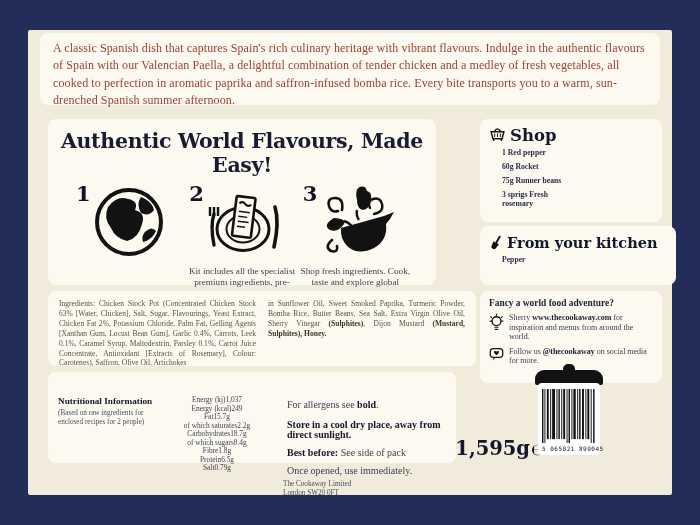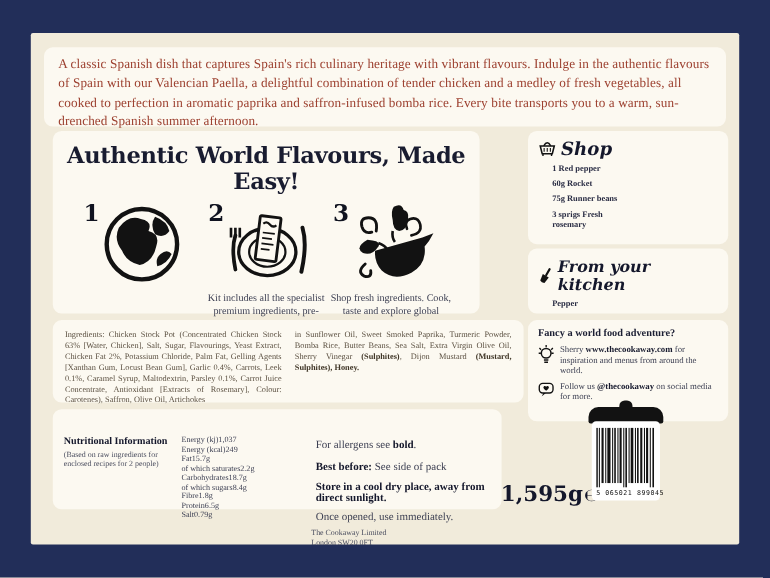--- a/index.html
+++ b/index.html
@@ -3,38 +3,38 @@
 <meta charset="utf-8">
 <style>
   html,body{margin:0;padding:0;}
   body{width:700px;height:525px;overflow:hidden;background:#222e59;position:relative;
        font-family:"Liberation Serif",serif;-webkit-font-smoothing:antialiased;}
   .page{position:absolute;inset:0;}
   .sheet{position:absolute;left:28px;top:30px;width:644px;height:465px;background:#f1ebdb;border-radius:2px;}
   .panel{position:absolute;background:#fcf9f1;border-radius:8px;box-sizing:border-box;}
 
   
-  #intro{left:40px;top:43px;width:620px;height:72px;padding:7px 13px;}
+  #intro{left:40px;top:33px;width:620px;height:72px;padding:7px 13px;}
   #intro p{margin:0;color:#9d4130;font-size:12px;line-height:17.3px;letter-spacing:.1px;}
 
   
   #hero{left:48px;top:119px;width:388px;height:166px;padding:8px 10px;}
   #hero h1{margin:2px 0 0;text-align:center;font-family:"DejaVu Serif",serif;font-weight:700;
            font-size:20.5px;color:#191c30;letter-spacing:-.3px;}
   .steps{display:flex;justify-content:space-between;padding:0 14px;margin-top:2px;}
   .step{width:126px;text-align:center;position:relative;}
   .step-num{position:absolute;left:4px;top:2px;font-family:"DejaVu Serif",serif;font-weight:700;
             font-size:21px;color:#101320;}
   .step-icon{height:78px;display:flex;align-items:center;justify-content:center;margin-top:4px;}
   .step-cap{margin:5px 0 0;font-size:9.2px;line-height:11.3px;color:#3c3f52;}
 
   
   #shop{left:480px;top:119px;width:182px;height:103px;padding:7px 8px 0 9px;}
-  #kitchen{left:480px;top:226px;width:182px;height:59px;padding:8px 8px 0 9px;}
-  .card-head{display:flex;align-items:center;gap:4px;font-style:italic;}
+  #kitchen{left:480px;top:226px;width:196px;height:59px;padding:8px 8px 0 9px;}
+  .card-head{display:flex;align-items:flex-start;gap:4px;}
   .card-head h2{margin:0;font-family:"DejaVu Serif",serif;font-weight:700;color:#14172b;}
   #shop h2{font-size:16.5px;}
   #kitchen h2{font-size:14.5px;}
   .shop-cols{display:flex;margin-top:4px;padding-left:13px;}
   .shop-col{width:50%;}
   .shop-item{font-size:7.7px;font-weight:700;color:#2a2d44;line-height:8.6px;margin-bottom:5.5px;width:72px;}
   #kitchen .k-item{margin:3px 0 0 13px;font-size:7.7px;font-weight:700;color:#2a2d44;}
 
   
   #ingredients{left:48px;top:291px;width:428px;height:75px;padding:8px 11px;display:flex;gap:12px;}
@@ -48,21 +48,21 @@
   .adv-row p{margin:0;font-size:8px;line-height:9.6px;color:#3c3f52;}
   .adv-row b{color:#191c30;}
   .adv-ic{flex:0 0 15px;}
 
   
   #bottom{left:48px;top:372px;width:408px;height:91px;padding:24px 9px 6px 10px;display:flex;}
   .nutri-left{width:103px;flex:0 0 103px;}
   .nutri-title{margin:0;font-size:9.2px;font-weight:700;color:#14172b;line-height:10px;}
   .nutri-sub{margin:3px 0 0;font-size:7.2px;line-height:8.5px;color:#4c4f60;}
   .nutri-table{flex:0 0 104px;width:104px;margin-left:4px;font-size:7.35px;color:#3c3f52;}
-  .nutri-row{display:flex;justify-content:flex-start;line-height:8.55px;}
+  .nutri-row{display:flex;justify-content:center;line-height:8.55px;}
   .nutri-val{text-align:right;}
   .storage{flex:1;padding-left:14px;display:flex;flex-direction:column;}
   .storage p{margin:4px;font-size:10px;line-height:10px;color:#3c3f52;}
   .storage b{color:#14172b;}
   .st-allergen{margin-bottom:6px !important;}
   .company{margin-top:auto;}
   .company p{margin:0;font-size:7.2px;line-height:8.8px;color:#4c4f60;}
 
   
   #weight{position:absolute;left:448px;top:437px;width:104px;text-align:center;
@@ -248,22 +248,22 @@
           <span>Protein</span>
           <span class="nutri-val">6.5g</span>
         </div>
         <div class="nutri-row">
           <span>Salt</span>
           <span class="nutri-val">0.79g</span>
         </div>
       </div>
     <div class="storage">
       <p class="st-allergen"><span>For allergens see </span><b>bold</b><span>.</span></p>
+      <p><b>Store in a cool dry place, away from direct sunlight.</b></p>
       <p><b>Best before: </b><span>See side of pack</span></p>
-      <p><b>Store in a cool dry place, away from direct sunlight.</b></p>
       <p><span>Once opened, use immediately.</span></p>
       <div class="company">
         <p>The Cookaway Limited</p>
         <p>London SW20 0FT</p>
       </div>
     </div>
   </section>
 
   <div id="weight"><span>1,595g</span><span class="esign">℮</span></div>
 

